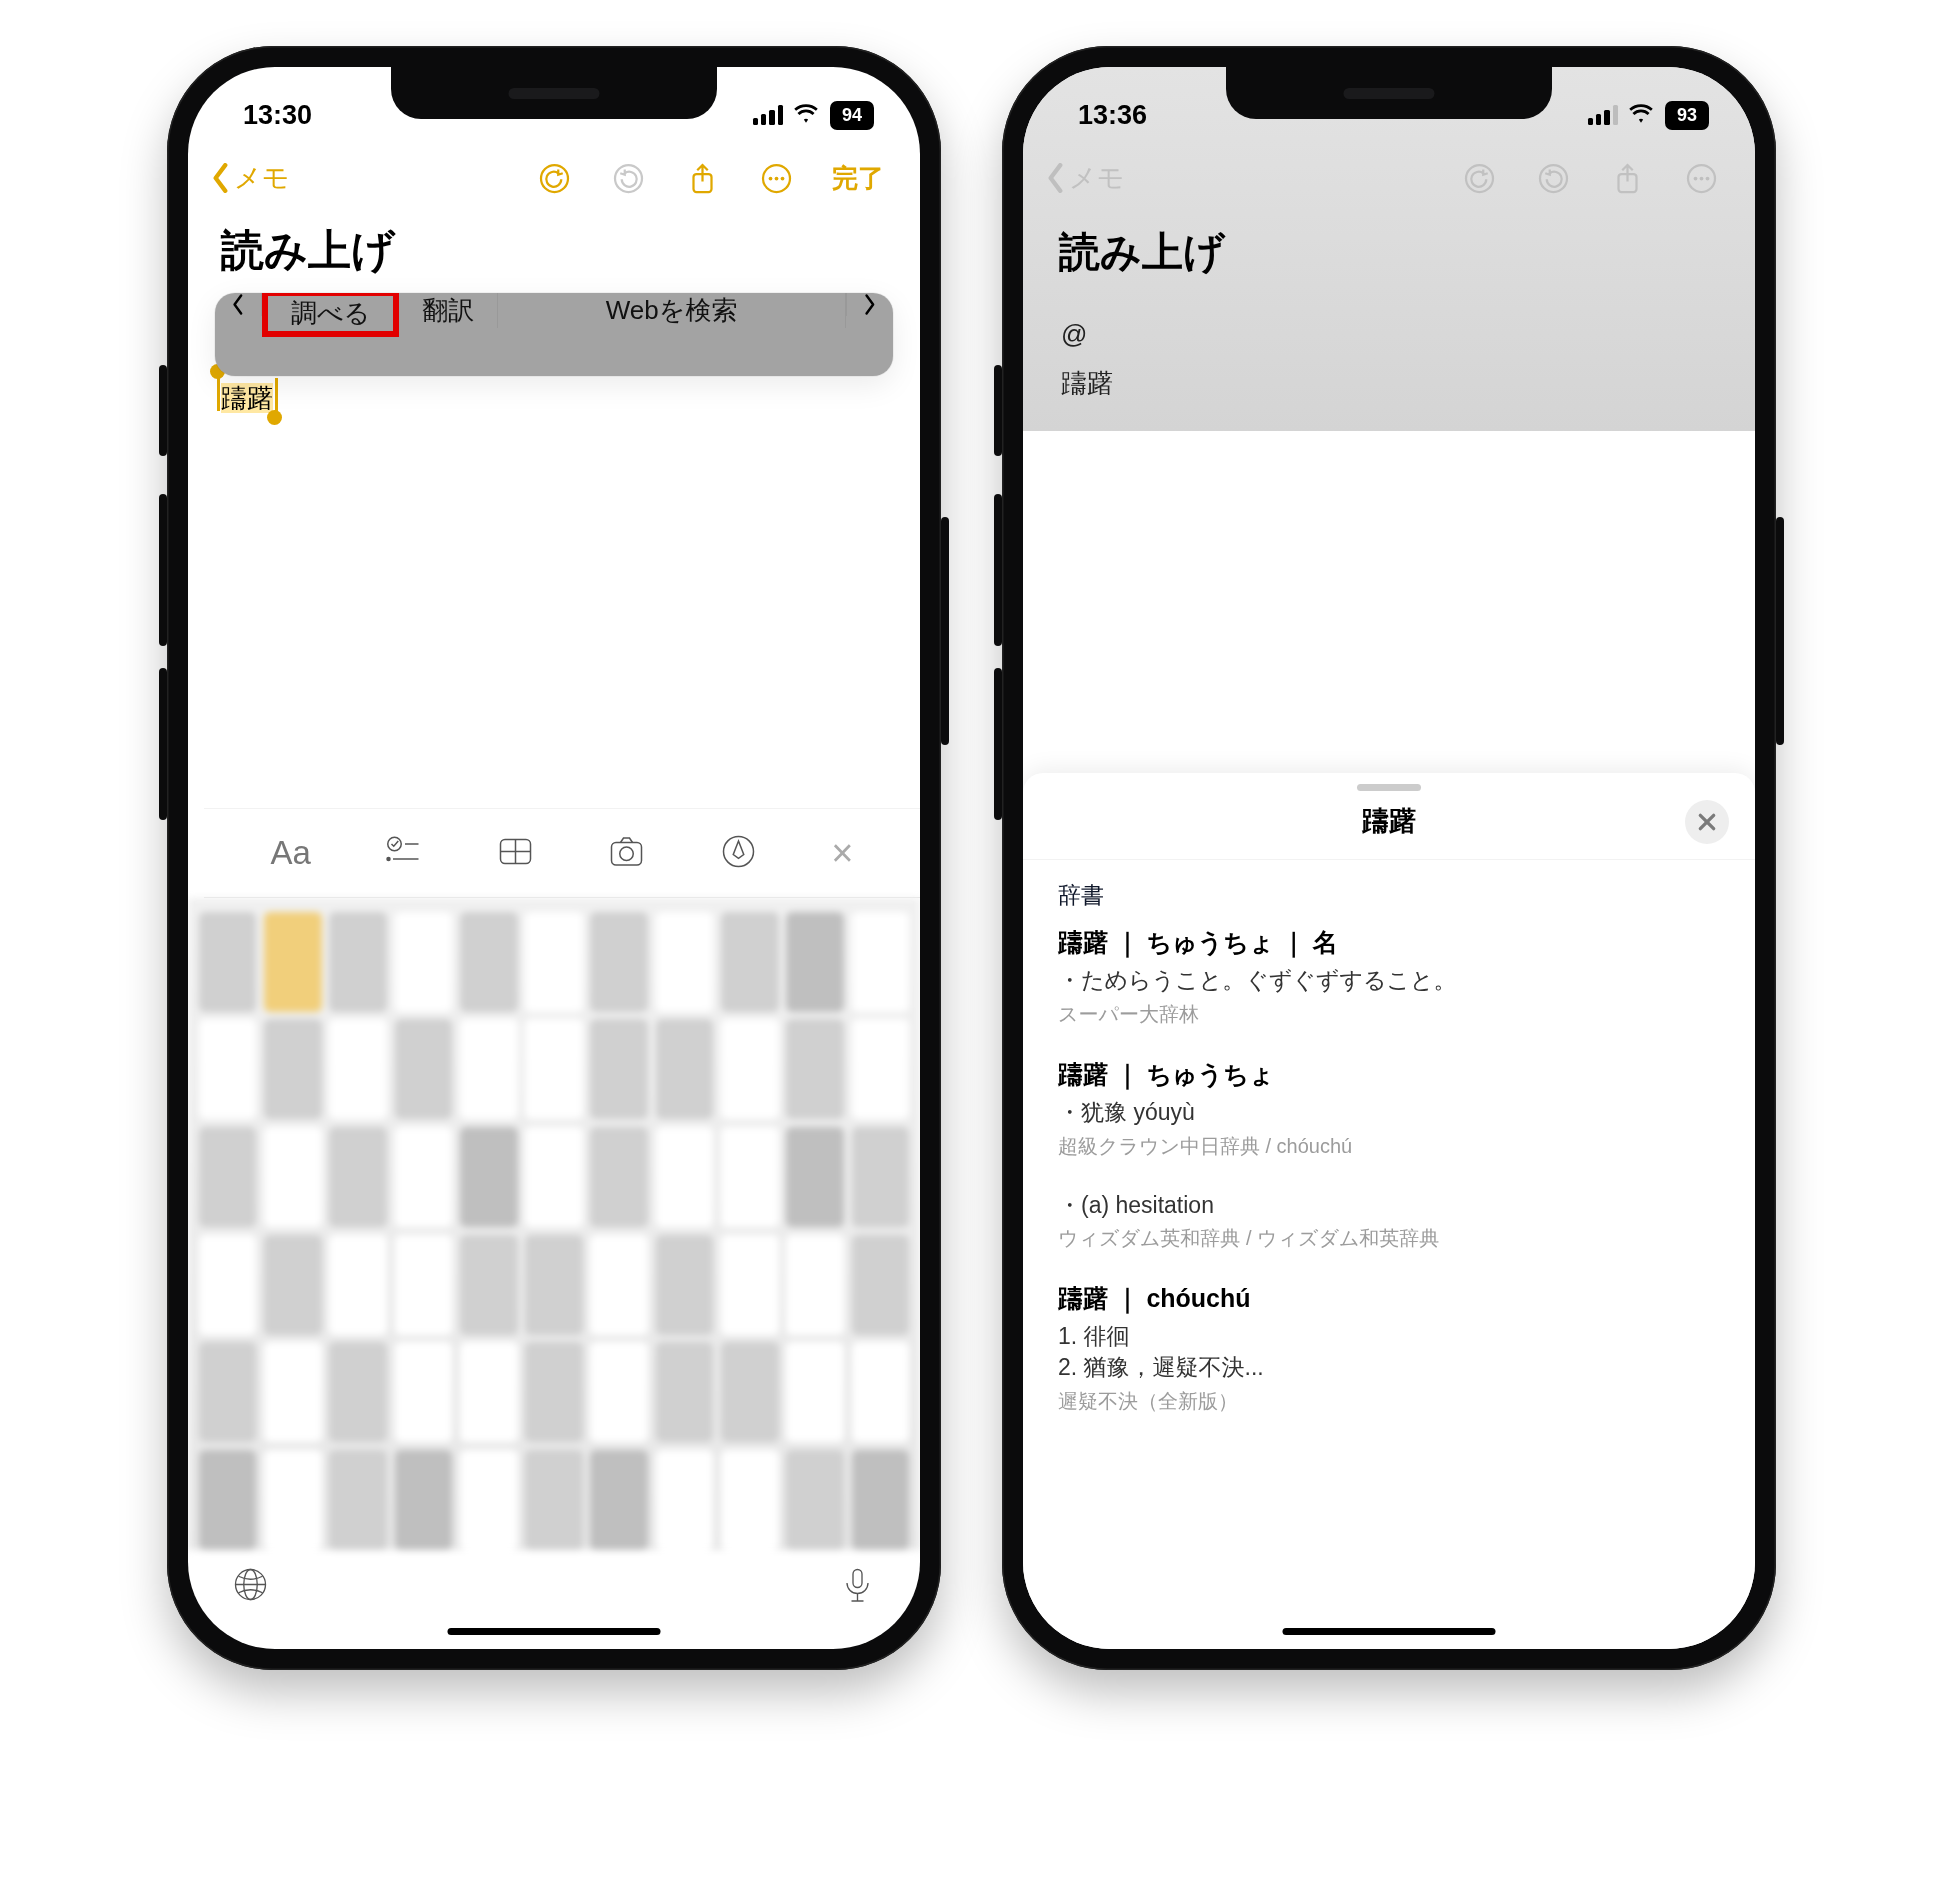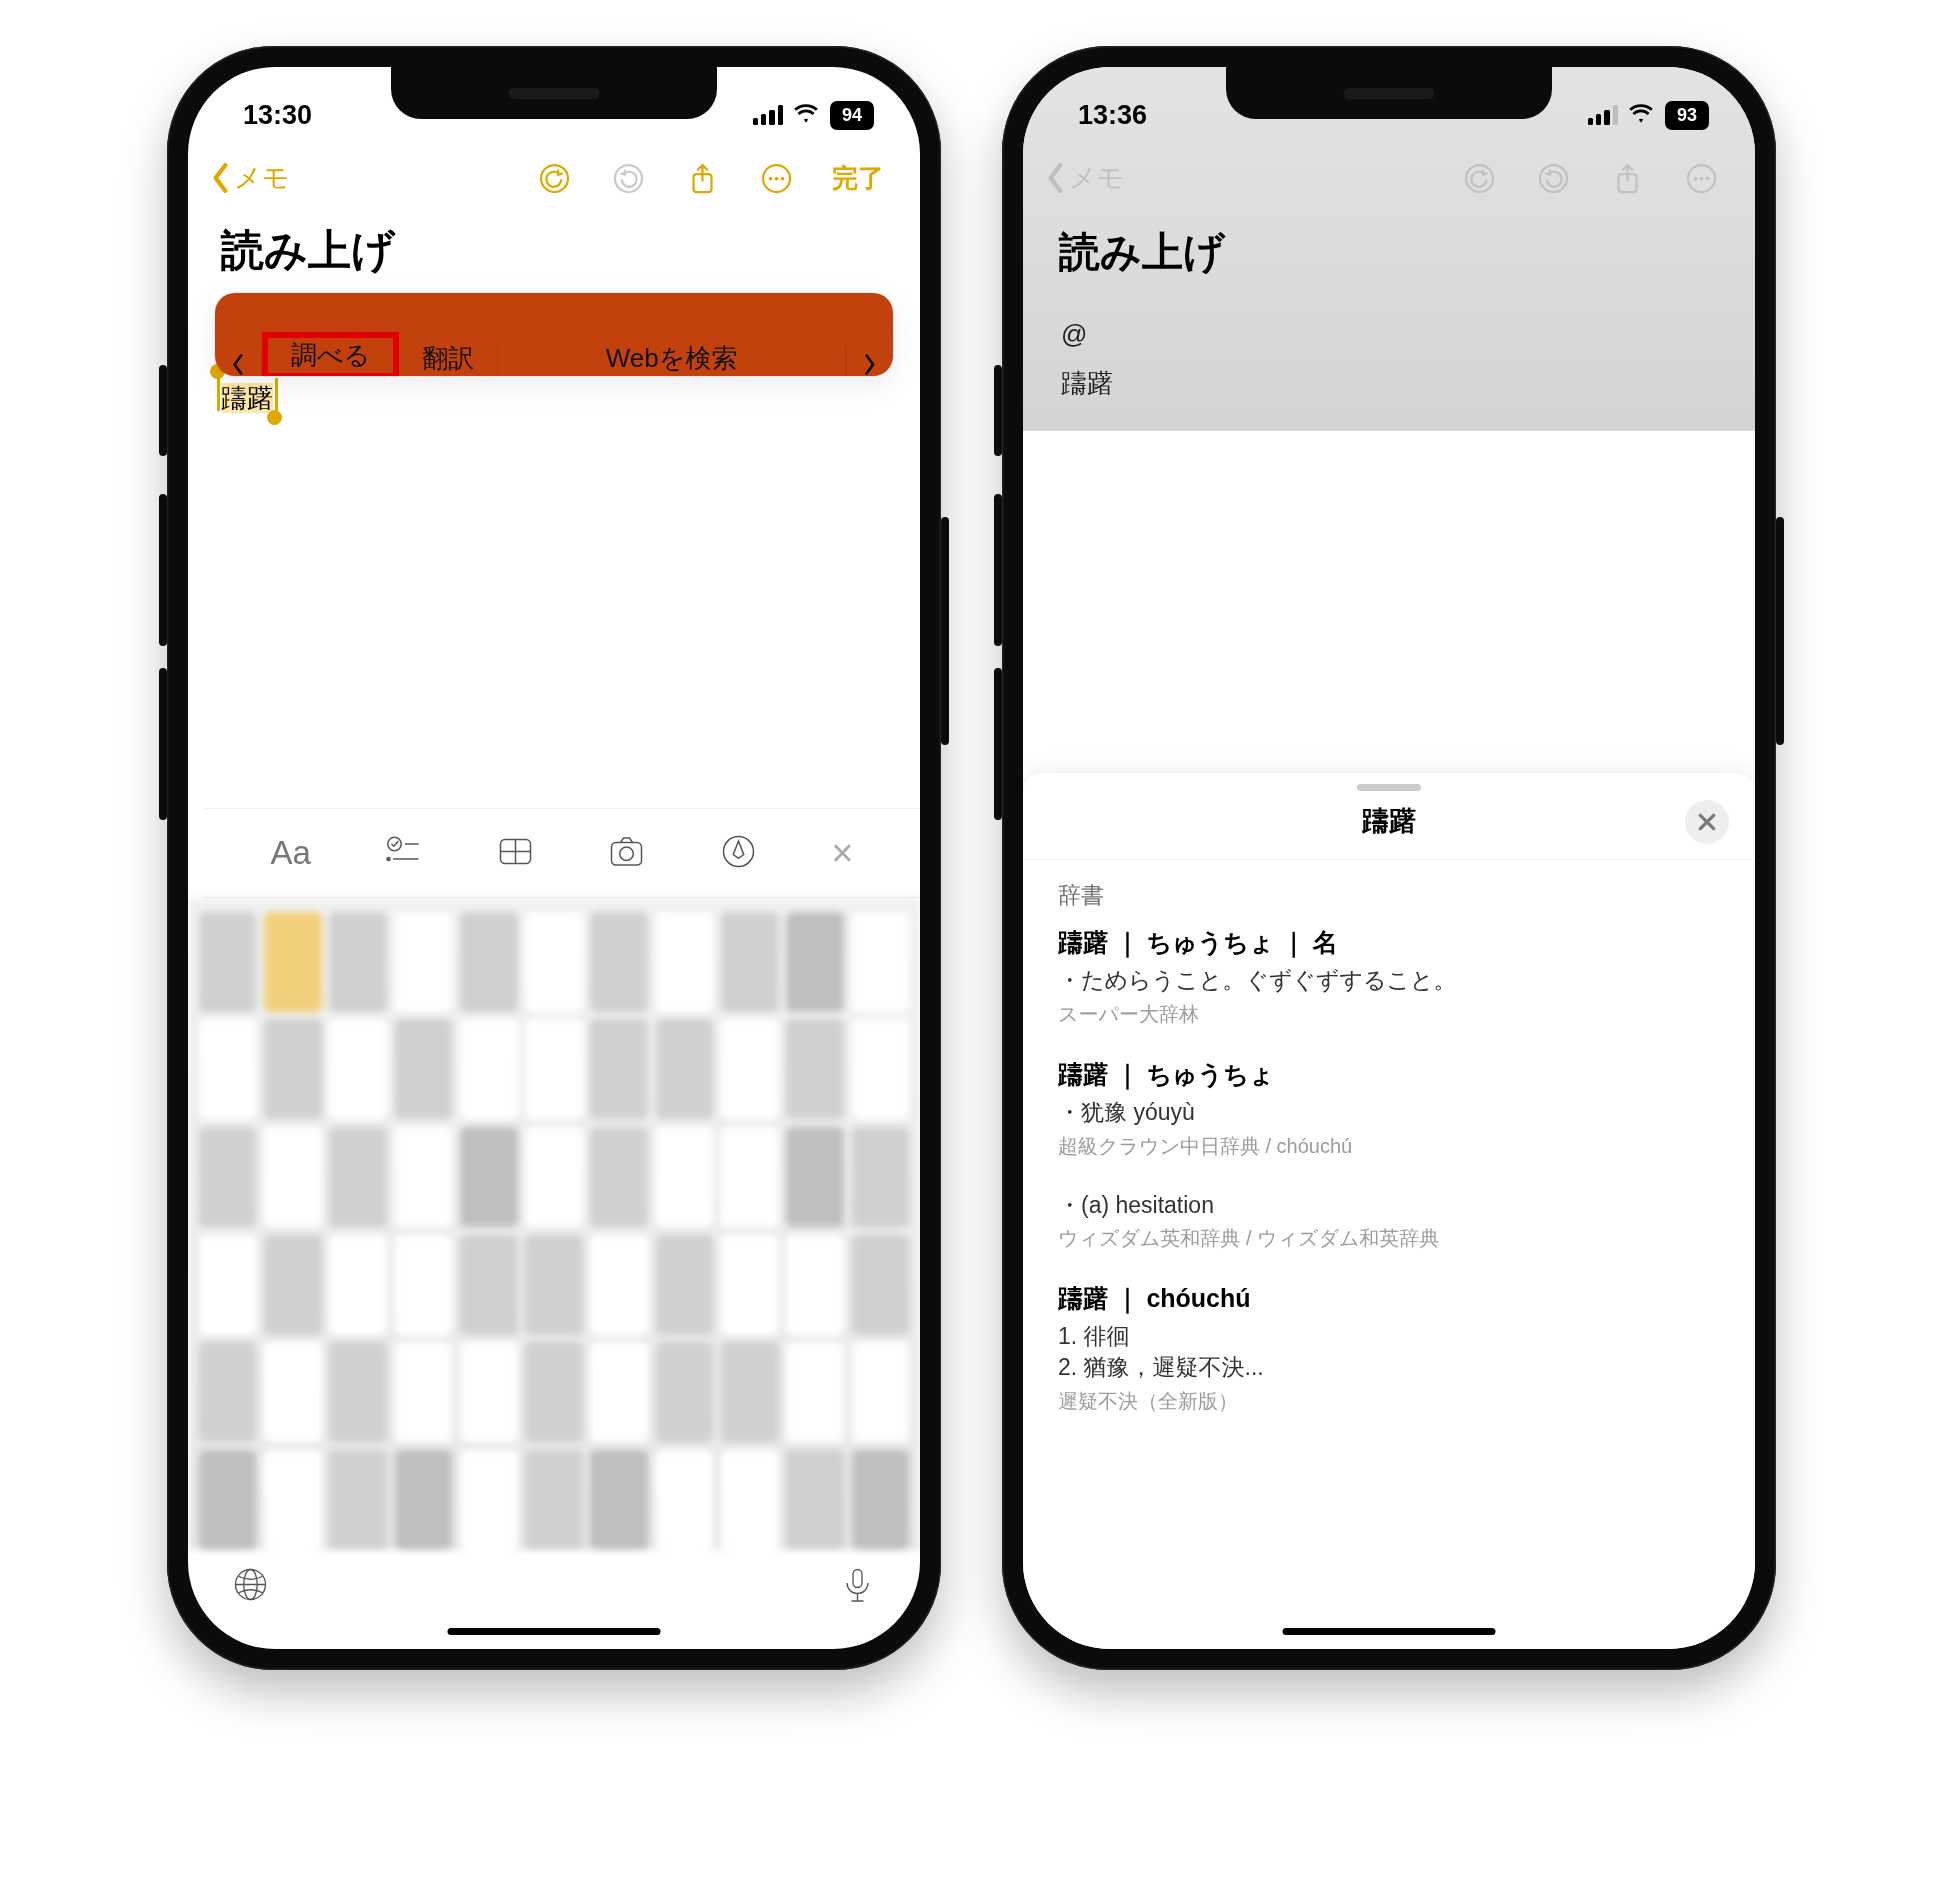--- a/index.html
+++ b/index.html
@@ -106,24 +106,24 @@
   .nav.dim .nav-left,.nav.dim .done{color:#c1c1c1;}
   .nav.dim .accent{stroke:#c1c1c1;color:#c1c1c1;}
 
   
   .title{
     font-size:43px; font-weight:700; padding:10.6px 33px 13.7px;
   }
 
   .popup{
     margin:0 27px 0 27px;
-    background:#c2410c;
+    background:#a3a3a3;
     border-radius:20px;
     box-shadow:0 9px 30px rgba(0,0,0,.08), 0 0 0 0.8px rgba(0,0,0,.06);
-    display:flex; align-items:flex-end; height:83px;
+    display:flex; align-items:flex-start; height:83px;
     overflow:hidden; position:relative; z-index:5;
   }
   .popup .arrow{width:47px;display:flex;align-items:center;justify-content:center;border-right:0.8px solid rgba(0,0,0,.06);font-size:23px;color:#111;}
   .popup .arrow:last-child{border-right:none;border-left:0.8px solid rgba(0,0,0,.06);}
   .popup .item{
     flex:0 0 auto; display:flex;align-items:center;justify-content:center;
     font-size:26px; color:#111; padding:0 23px;
     border-right:0.8px solid rgba(0,0,0,.06);
   }
   .popup .item.hl{
@@ -197,21 +197,21 @@
     border-bottom:0.8px solid rgba(0,0,0,.05);
   }
   .sheet-head .word{font-size:27px;font-weight:700;}
   .sheet-close{
     position:absolute; right:26px; top:1.5px;
     width:44px;height:44px;border-radius:50%;background:#eee;
     display:flex;align-items:center;justify-content:center;
     color:#7a7a7a;font-size:26px;font-weight:700;
   }
   .sheet-body{padding:20px 35px 0;}
-  .sec-label{color:#737373;font-size:23px;margin-bottom:15px;}
+  .sec-label{color:#0f172a;font-size:23px;margin-bottom:15px;}
   .entry{margin-bottom:30px;}
   .entry .hd{font-size:25px;font-weight:700;margin-bottom:6px;}
   .entry .bd{font-size:23px;color:#333;margin-bottom:4.6px;}
   .entry .src{font-size:20px;color:#9c9c9c;}
 
 </style>
 </head>
 <body>
 
 <div class="phone">

